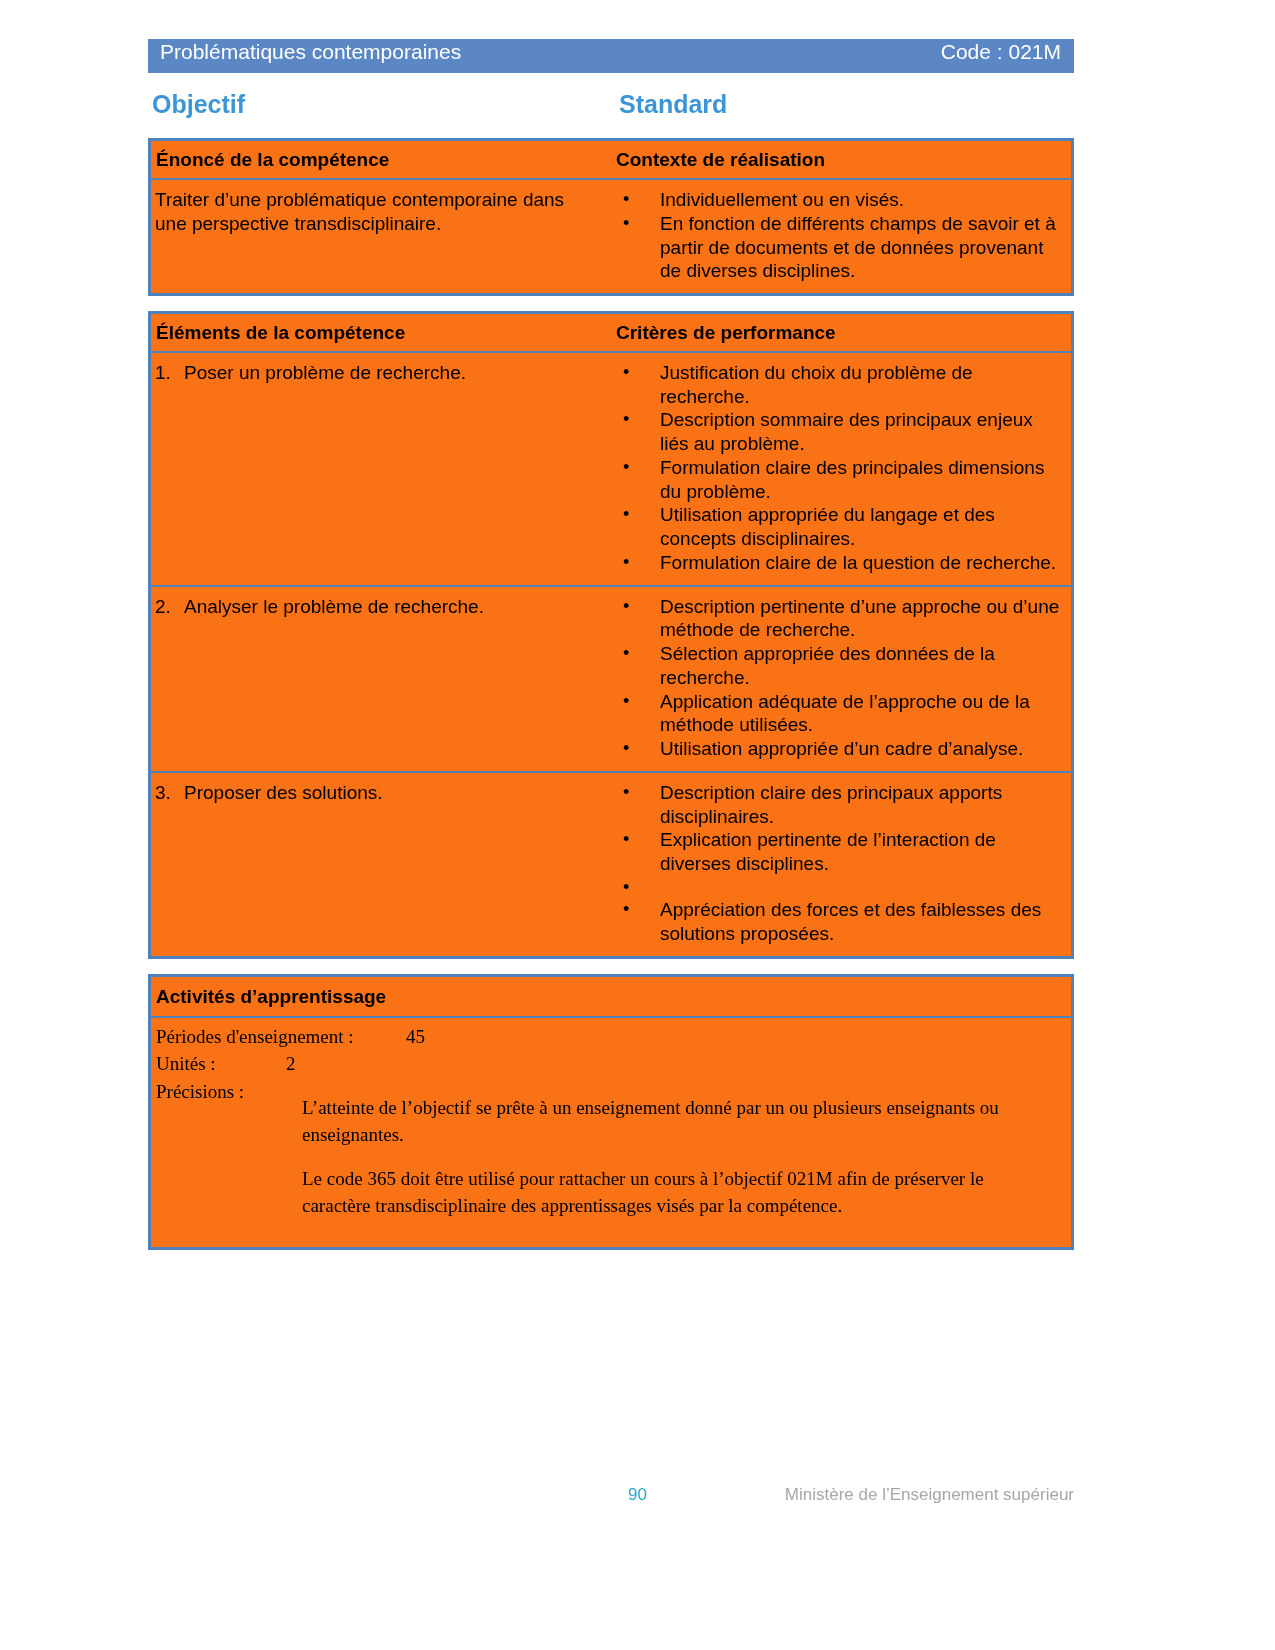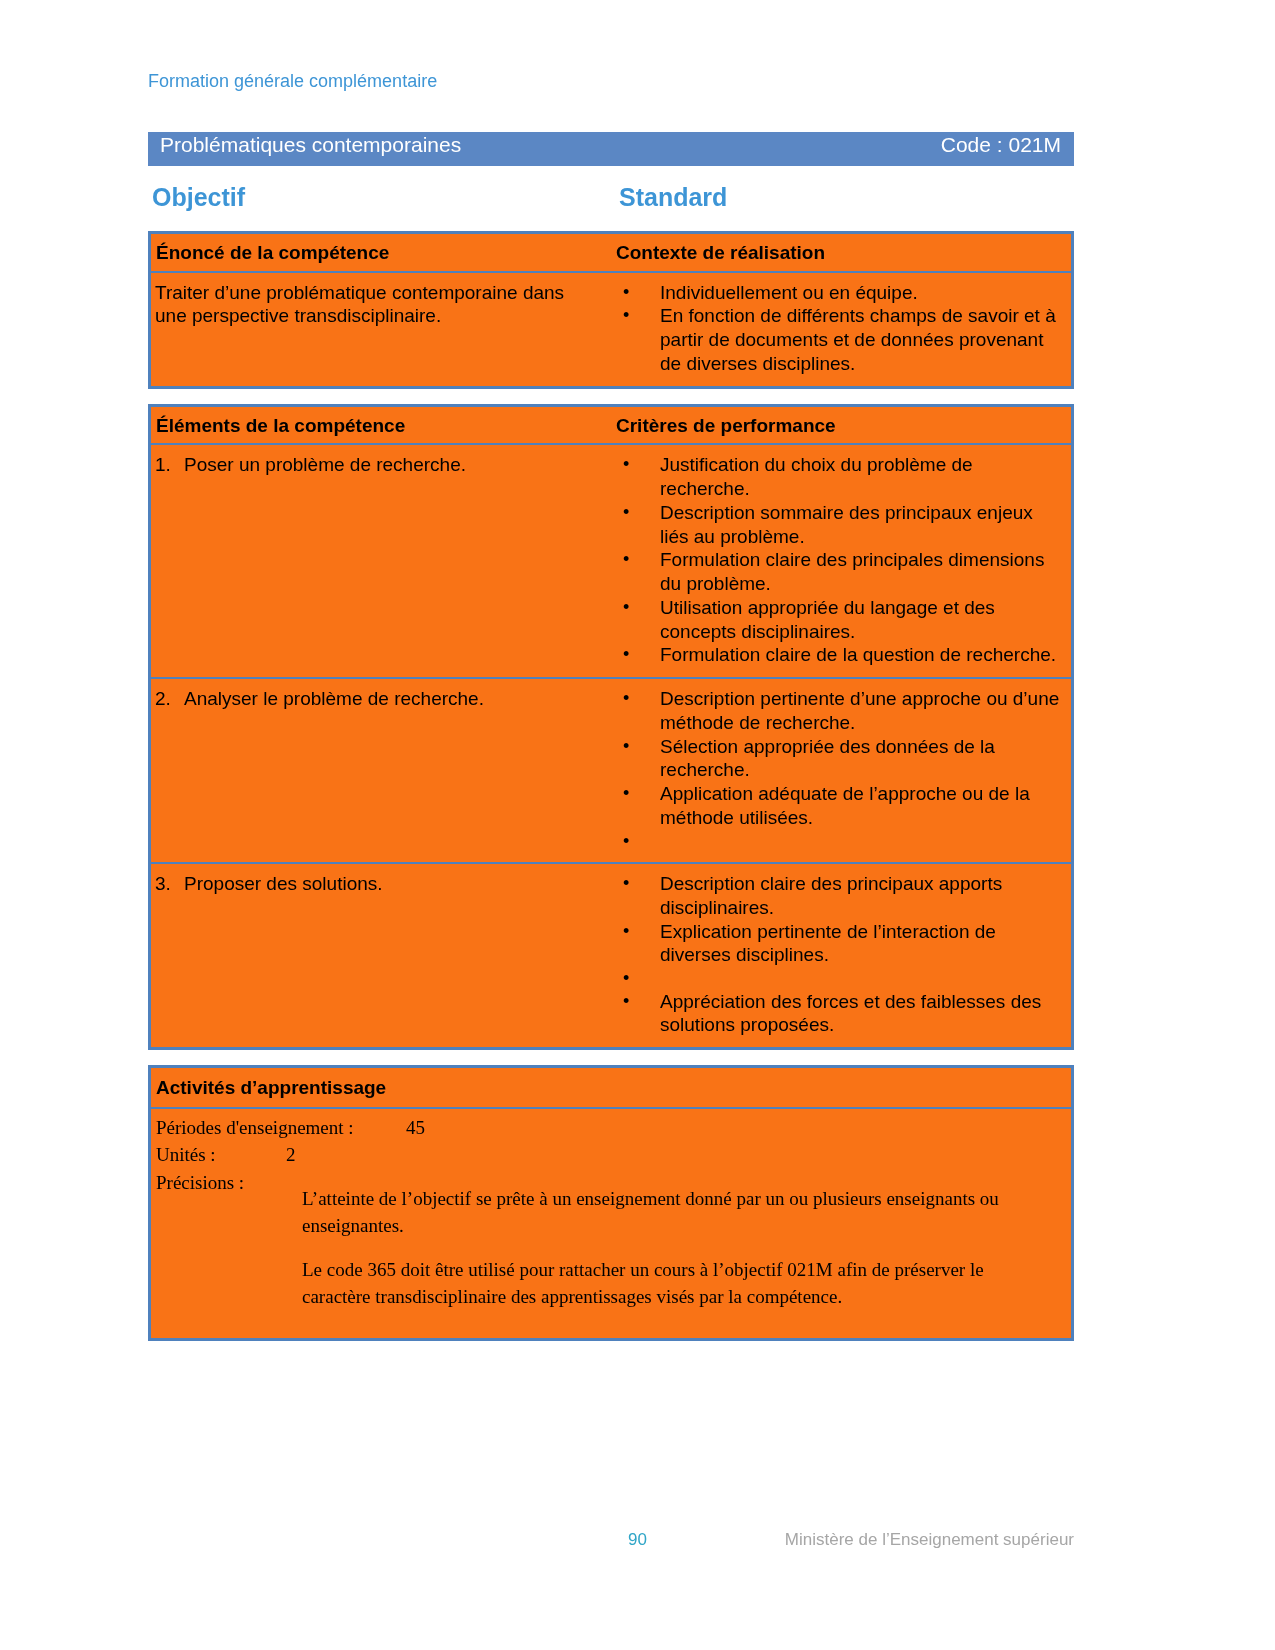--- a/index.html
+++ b/index.html
@@ -50,30 +50,29 @@
   .bt { flex:1; }
 
   .act-head { border-bottom:2px solid var(--border-blue,#4f81bd); padding:8px 8px 7px 5px; font-weight:bold; }
   .act-body { padding:5px 10px 11px 5px; line-height:1.45;font-family:Liberation Serif, serif; }
   .act-line { display:flex; align-items:flex-start; }
   .al-label { flex:0 0 130px; }
   .al-label.wide { flex:0 0 250px; }
   .prec-text { width:780px; max-width:780px; }
   .prec-text p { margin:16px; }
 
-  .footer { position:absolute; top:1484px; left:0; width:1275px; font-size:17px;margin-top:45px; }
+  .footer { position:absolute; top:1484px; left:0; width:1275px; font-size:17px; }
   .pageno { text-align:center; color:var(--page-number,#2fa5c7); }
   .ministry { position:absolute; right:201px; top:0; color:var(--footer-gray,#a6a6a6); }
 </style>
 </head>
 <body>
 
 <div class="sheet">
 
-  <div class="doc-header">Formation générale complémentaire</div>
 
   <div class="banner">
     <span>Problématiques contemporaines</span>
     <span>Code : 021M</span>
   </div>
 
   <div class="col-headings">
     <div class="objectif">Objectif</div>
     <div class="standard">Standard</div>
   </div>
@@ -81,21 +80,21 @@
   <div class="box">
     <div class="trow thead">
       <div class="cl th">Énoncé de la compétence</div>
       <div class="cr th">Contexte de réalisation</div>
     </div>
     <div class="trow">
       <div class="cl">Traiter d’une problématique contemporaine dans une perspective transdisciplinaire.</div>
       <div class="cr">
         <div class="bullet">
           <span class="dot">•</span>
-          <span class="bt">Individuellement ou en équipe.</span>
+          <span class="bt">Individuellement ou en visés.</span>
         </div>
         <div class="bullet">
           <span class="dot">•</span>
           <span class="bt">En fonction de différents champs de savoir et à partir de documents et de données provenant de diverses disciplines.</span>
         </div>
       </div>
     </div>
   </div>
 
   <div class="box gap">
@@ -146,20 +145,21 @@
         <div class="bullet">
           <span class="dot">•</span>
           <span class="bt">Sélection appropriée des données de la recherche.</span>
         </div>
         <div class="bullet">
           <span class="dot">•</span>
           <span class="bt">Application adéquate de l’approche ou de la méthode utilisées.</span>
         </div>
         <div class="bullet">
           <span class="dot">•</span>
+          <span class="bt">Utilisation appropriée d’un cadre d’analyse.</span>
         </div>
       </div>
     </div>
 
     <div class="trow sep">
       <div class="cl elem">
         <span class="num">3.</span>
         <span class="etext">Proposer des solutions.</span>
       </div>
       <div class="cr">

